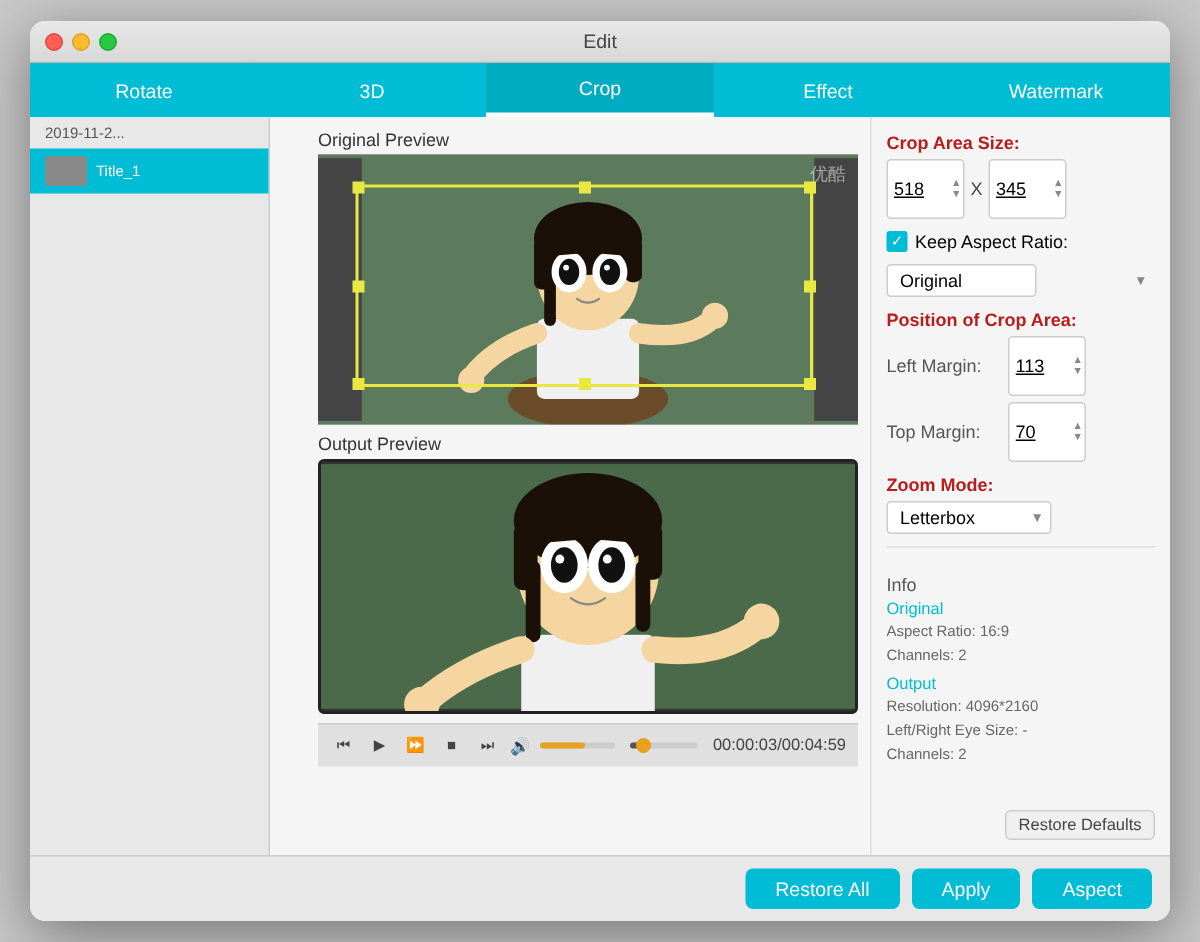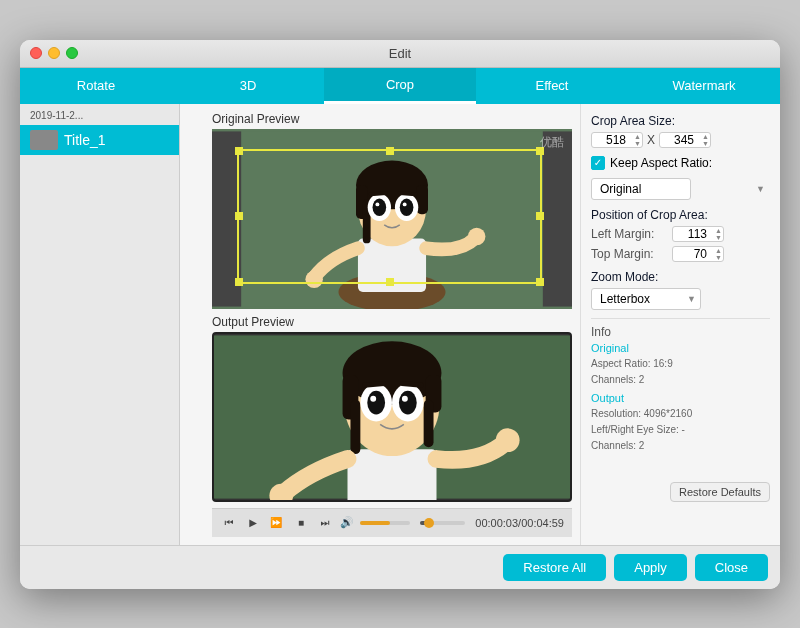--- a/index.html
+++ b/index.html
@@ -97,21 +97,21 @@
       color: white;
     }
     .sidebar-thumbnail {
       width: 28px;
       height: 20px;
       background: #888;
       border-radius: 2px;
       flex-shrink: 0;
     }
     .sidebar-label {
-      font-size: 14px;
+      font-size: 10px;
       white-space: nowrap;
       overflow: hidden;
       text-overflow: ellipsis;
     }
     .file-label {
       font-size: 10px;
       color: #555;
       padding: 4px 10px;
     }
 
@@ -261,39 +261,40 @@
       width: 200px;
       padding: 10px;
       background: #f5f5f5;
       border-left: 1px solid #ddd;
       display: flex;
       flex-direction: column;
       gap: 8px;
     }
     .panel-section-title {
       font-size: 12px;
-      color: #0f172a;
-      font-weight: 400;
+      color: #b91c1c;
+      font-weight: 700;
       margin-bottom: 4px;
     }
     .crop-size-row {
       display: flex;
       align-items: center;
       gap: 4px;
     }
     .number-input {
       width: 52px;
-      height: 16px;
+      height: 40px;
       border: 1px solid #ccc;
       border-radius: 3px;
-      text-align: right;
+      text-align: left;
       padding: 0 16px 0 4px;
       font-size: 12px;
       background: white;
       position: relative;
+      text-decoration: underline;
     }
     .number-input-wrapper {
       position: relative;
       display: inline-flex;
     }
     .spinners {
       position: absolute;
       right: 2px;
       top: 0;
       bottom: 0;
@@ -362,21 +363,21 @@
       color: #555;
       width: 75px;
     }
     .zoom-dropdown {
       min-width: 110px;
     }
 
     
     .info-section {
       border-top: 1px solid #ddd;
-      padding-top: 6px;
+      padding-top: 18px;
     }
     .info-title {
       font-size: 12px;
       color: #555;
       margin-bottom: 3px;
     }
     .info-sub-title {
       font-size: 11px;
       color: #00bcd4;
       margin-bottom: 2px;
@@ -665,16 +666,16 @@
           </div>
         </div>
 
         <button class="restore-defaults-btn">Restore Defaults</button>
       </div>
     </div>
 
     <div class="bottom-bar">
       <button class="btn btn-restore">Restore All</button>
       <button class="btn btn-apply">Apply</button>
-      <button class="btn btn-close">Close</button>
+      <button class="btn btn-close">Aspect</button>
     </div>
   </div>
 </div>
 
 </body></html>

